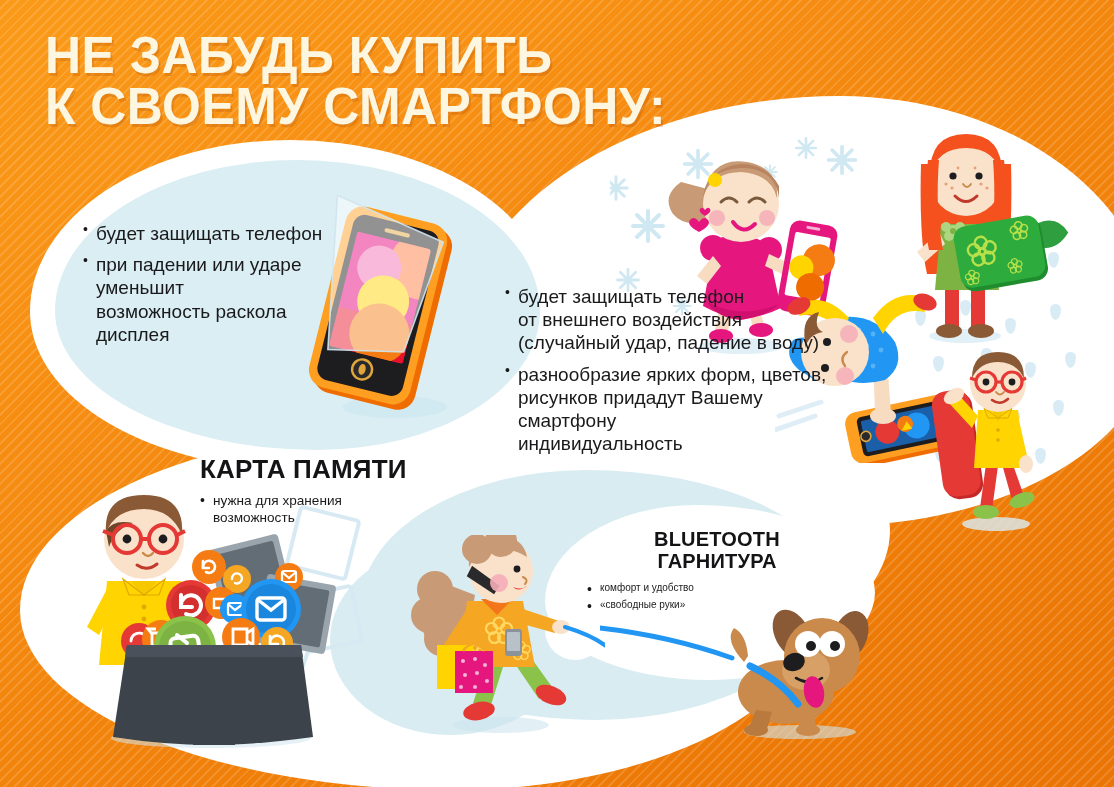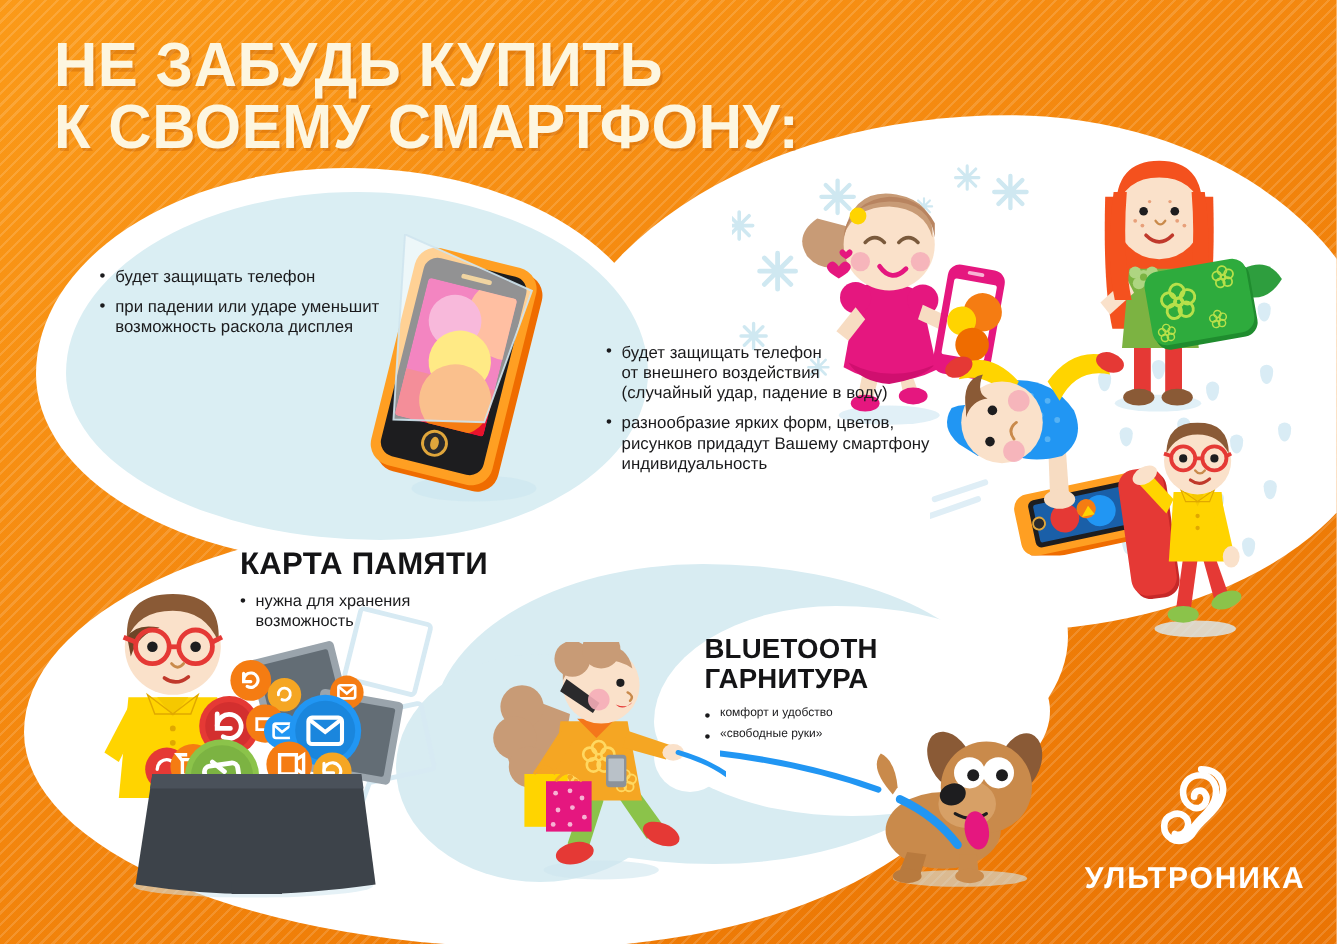--- a/index.html
+++ b/index.html
@@ -94,32 +94,32 @@
   
   .section{position:absolute;color:#1d1d1f;}
   .sec-title{
     font-size:26px;font-weight:bold;letter-spacing:0.2px;
     color:#141416;margin:0 0 10px 0;line-height:1.08;
     white-space:pre-line;
   }
   .bullets{margin:0;padding:0;list-style:none;}
   .bullets li{
     position:relative;padding-left:13px;
-    font-size:14px;line-height:1.22;margin-bottom:8px;
+    font-size:19px;line-height:1.22;margin-bottom:8px;
     color:#1a1a1c;white-space:pre-line;font-weight:500;
   }
   .bullets li:before{
     content:"\2022";position:absolute;left:0;top:-1px;font-size:14px;
   }
 
   #sec-film{left:83px;top:222px;width:250px;}
   #sec-case{left:505px;top:285px;width:330px;}
   #sec-memory{left:168px;top:455px;width:230px;margin-left:32px;}
   #sec-bt{left:587px;top:528px;width:260px;}
-  #sec-bt .sec-title{font-size:23px;line-height:1.1;}
+  #sec-bt .sec-title{font-size:20px;line-height:1.1;text-align:center;}
   #sec-bt .bullets li{font-size:10px;margin-bottom:5px;}
   #sec-memory .bullets li{font-size:13.6px;}
 
   
   #logo{position:absolute;right:26px;bottom:40px;text-align:center;}
   #logo-mark{width:74px;height:70px;margin:0 auto 6px auto;}
   #logo-text{
     color:#ffffff;font-weight:bold;font-size:25px;letter-spacing:1.6px;
   }
 
@@ -712,22 +712,14 @@
 ГАРНИТУРА</div>
     <ul class="bullets">
       <li>комфорт и удобство</li>
       <li>«свободные руки»</li>
     </ul>
   </div>
 
   <div id="headline">НЕ ЗАБУДЬ КУПИТЬ
 К СВОЕМУ СМАРТФОНУ:</div>
 
-  <div id="logo">
-    <svg id="logo-mark" viewBox="0 0 74 70">
-      <path d="M42 4 C58 4 64 18 58 30 C53 41 42 46 36 56 C32 63 24 66 17 62 C9 57 9 45 18 42 C25 39 32 44 31 51
-               C30 57 25 60 20 58 C24 62 31 61 34 55 C38 46 49 41 53 30 C57 19 52 9 41 9 C32 9 26 16 27 25
-               C28 33 35 38 41 36 C46 34 48 28 45 24 C42 20 36 22 36 27" fill="none" stroke="#ffffff" stroke-width="5.5" stroke-linecap="round" stroke-linejoin="round"></path>
-    </svg>
-    <div id="logo-text">УЛЬТРОНИКА</div>
-  </div>
 
 </div>
 
 </body></html>

